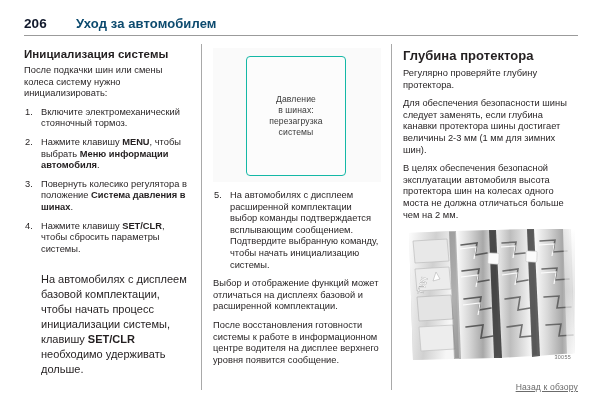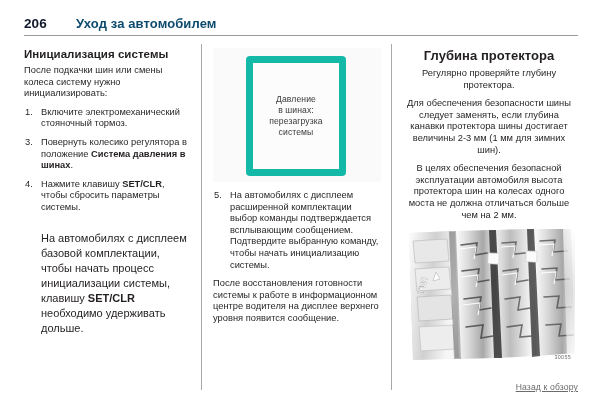--- a/index.html
+++ b/index.html
@@ -55,21 +55,21 @@
     background: #9b9b9b;
   }
 
   
   .col {
     position: absolute;
     top: 48px;
   }
   .col-left  { left: 24px;  width: 168px; }
   .col-mid   { left: 213px; width: 168px; }
-  .col-right { left: 403px; width: 172px; text-align: center; }
+  .col-right { left: 403px; width: 172px; }
 
   .divider {
     position: absolute;
     top: 44px;
     width: 1px;
     background: #a9a9a9;
   }
   .divider-1 { left: 201px; height: 346px; }
   .divider-2 { left: 391px; height: 346px; }
 
@@ -131,21 +131,21 @@
     height: 134px;
     background: #fafafa;
     margin: 0 0 8px 0;
   }
   .display-box {
     position: absolute;
     left: 33px;
     top: 8px;
     width: 100px;
     height: 120px;
-    border: 7px solid #14b8a6;
+    border: 1px solid #14b8a6;
     border-radius: 4px;
     background: #fcfcfc;
     box-sizing: border-box;
     display: flex;
     align-items: center;
     justify-content: center;
   }
   .display-text {
     text-align: center;
     font-size: 8.6px;
@@ -196,40 +196,42 @@
   <div class="header-rule"></div>
 
   <div class="divider divider-1"></div>
   <div class="divider divider-2"></div>
 
   <div class="col col-left">
     <h2 class="section-title">Инициализация системы</h2>
     <p class="para">После подкачки шин или смены колеса систему нужно инициализировать:</p>
     <ol class="steps" id="left-steps">
         <li data-num="1"><span><span>Включите электромеханический стояночный тормоз.</span></span></li>
+        <li data-num="2"><span><span>Нажмите клавишу </span><b>MENU</b><span>, чтобы выбрать </span><b>Меню информации автомобиля</b><span>.</span></span></li>
         <li data-num="3"><span><span>Повернуть колесико регулятора в положение </span><b>Система давления в шинах</b><span>.</span></span></li>
         <li data-num="4"><span><span>Нажмите клавишу </span><b>SET/CLR</b><span>, чтобы сбросить параметры системы.</span></span><p class="sub"><span>На автомобилях с дисплеем базовой комплектации, чтобы начать процесс инициализации системы, клавишу </span><b>SET/CLR</b><span> необходимо удерживать дольше.</span></p></li>
       </ol>
   </div>
 
   <div class="col col-mid">
     <div class="figure-display">
       <div class="display-box">
         <div class="display-text" id="display-text">
             <div>Давление</div>
             <div>в шинах:</div>
             <div>перезагрузка</div>
             <div>системы</div>
           </div>
       </div>
     </div>
     <ol class="steps" id="mid-steps">
         <li data-num="5"><span><span>На автомобилях с дисплеем расширенной комплектации выбор команды подтверждается всплывающим сообщением. Подтвердите выбранную команду, чтобы начать инициализацию системы.</span></span></li>
       </ol>
     <div id="mid-paragraphs">
+        <p class="para">Выбор и отображение функций может отличаться на дисплеях базовой и расширенной комплектации.</p>
         <p class="para">После восстановления готовности системы к работе в информационном центре водителя на дисплее верхнего уровня появится сообщение.</p>
       </div>
   </div>
 
   <div class="col col-right">
     <h2 class="section-title big">Глубина протектора</h2>
     <div id="right-paragraphs">
         <p class="para">Регулярно проверяйте глубину протектора.</p>
         <p class="para">Для обеспечения безопасности шины следует заменять, если глубина канавки протектора шины достигает величины 2-3 мм (1 мм для зимних шин).</p>
         <p class="para">В целях обеспечения безопасной эксплуатации автомобиля высота протектора шин на колесах одного моста не должна отличаться больше чем на 2 мм.</p>

